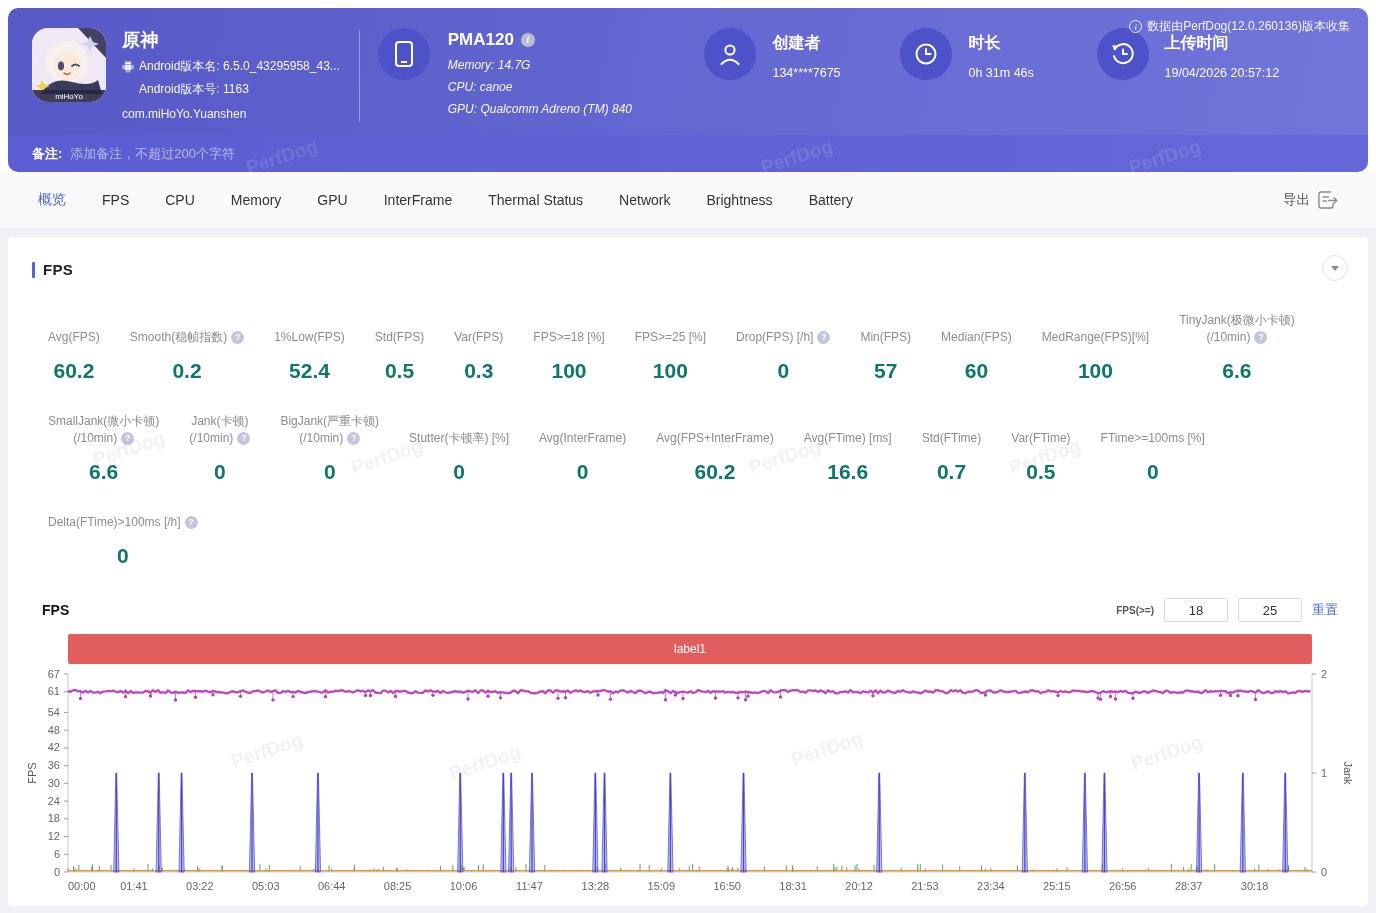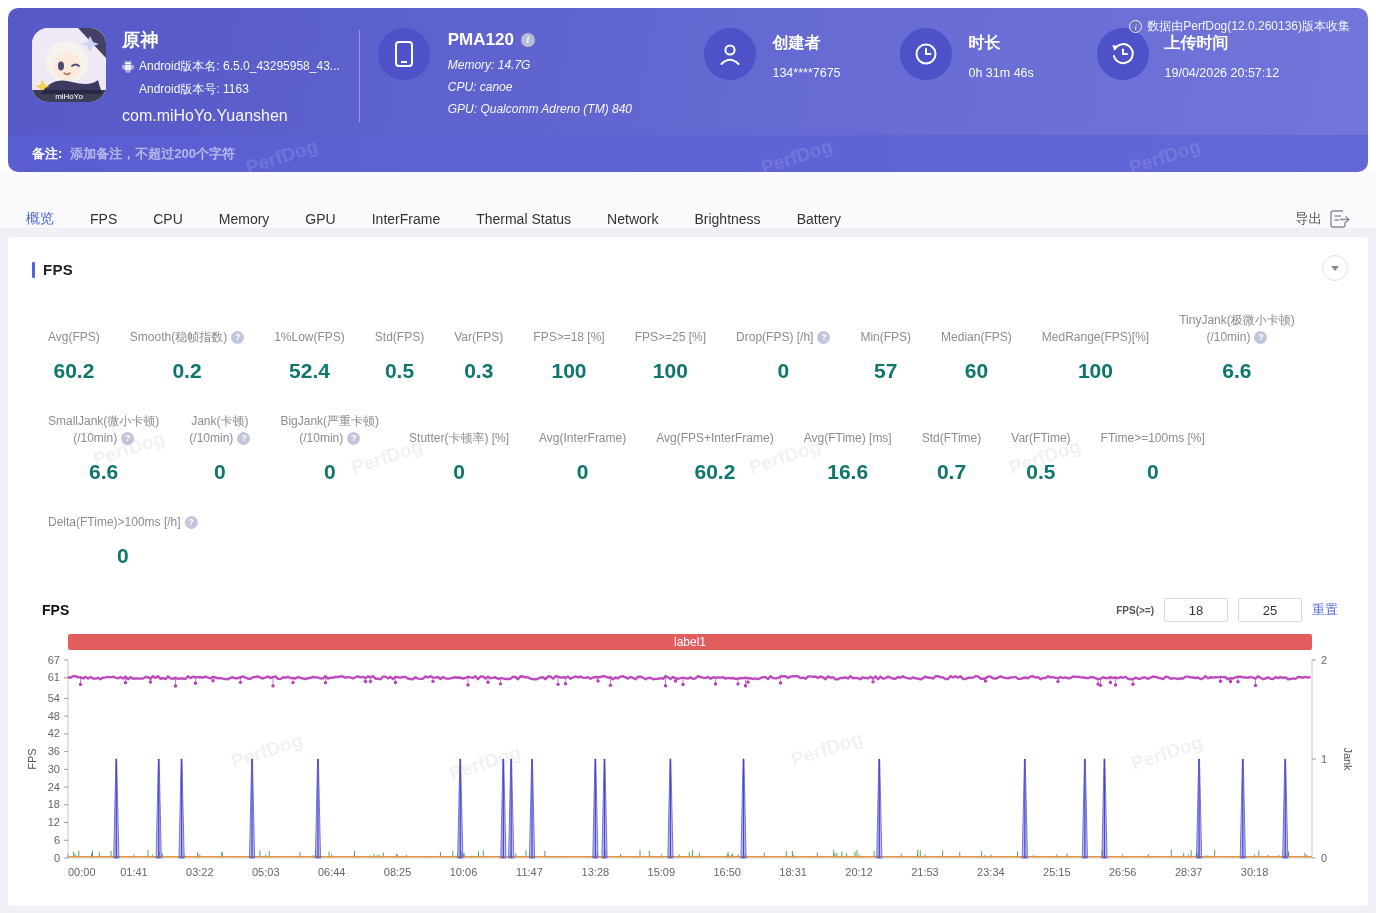--- a/index.html
+++ b/index.html
@@ -10,21 +10,21 @@
   .header-card { position:relative; margin:8px 8px 0 8px; border-radius:10px; overflow:hidden; }
   .header-top { position:relative; display:flex; align-items:flex-start;
     background:linear-gradient(100deg,#5659c6 0%,#6266d0 45%,#7276da 100%);
     padding:20px 24px 16px 24px; height:127px; }
   .app-block { display:flex; width:330px; }
   .app-icon { width:74px; height:74px; border-radius:16px; overflow:hidden; flex:none; background:#efe9f6; }
   .app-texts { margin-left:16px; color:#fff; }
   .app-name { font-size:18px; font-weight:bold; letter-spacing:.5px; }
   .app-line { font-size:12px; margin-top:6px; opacity:.95; display:flex; align-items:center; gap:5px; }
   .app-ver2 { margin-left:17px; }
-  .app-pkg { font-size:16px; margin-top:9px; opacity:.95; }
+  .app-pkg { font-size:12px; margin-top:9px; opacity:.95; }
   .vdivider { width:1px; height:92px; background:rgba(255,255,255,.35); margin:2px 18px 0 0; flex:none; }
   .circle-ic { width:52px; height:52px; border-radius:50%; background:#4d52c8; flex:none;
     display:flex; align-items:center; justify-content:center; }
   .device-block { display:flex; width:330px; }
   .device-texts { margin-left:18px; color:#fff; }
   .device-name { font-size:17px; font-weight:bold; display:flex; align-items:center; gap:7px; margin-top:2px; }
   .device-line { font-size:12px; margin-top:8px; opacity:.95;font-style:italic; }
   .meta-block { display:flex; width:198px; }
   .meta-block.wide { width:250px; }
   .meta-texts { margin-left:16px; color:#fff; }
@@ -36,24 +36,24 @@
     font-size:9px; font-style:italic; font-family:"Liberation Serif",serif;
     display:inline-flex; align-items:center; justify-content:center; }
   .ginfo { width:14px; height:14px; border-radius:50%; background:#b9bdd4; color:#fff; font-size:9.5px;
     font-style:italic; font-family:"Liberation Serif",serif;
     display:inline-flex; align-items:center; justify-content:center; }
   .help { width:13px; height:13px; border-radius:50%; background:#c1c6dc; color:#fff; font-size:9px;
     font-weight:bold; display:inline-flex; align-items:center; justify-content:center; cursor:pointer; }
   .notes-bar { position:relative; background:linear-gradient(90deg,#5a5ed2,#6367d8);
     padding:0 24px; height:37px; display:flex; align-items:center; font-size:13px; }
   .notes-label { color:#fff; font-weight:bold; }
-  .notes-ph { color:rgba(255,255,255,.55); margin-left:8px;font-weight:bold; }
+  .notes-ph { color:rgba(255,255,255,.55); margin-left:8px; }
 
   
-  .tabbar { display:flex; align-items:flex-end; background:#fafafd; height:57px; padding:0 26px;
+  .tabbar { display:flex; align-items:center; background:#fafafd; height:57px; padding:0 38px;
     border-bottom:1px solid #ededf3; }
   .tab { font-size:14px; color:#333; margin-right:36px; cursor:pointer; white-space:nowrap; }
   .tab.active { color:#4f66d8; }
   .export-group { margin-left:auto; display:flex; align-items:center; gap:8px; cursor:pointer; }
   .export-label { font-size:13.5px; color:#555; }
 
   
   .main { background:#f0f1f6; padding:8px; height:685px; }
   .panel { position:relative; background:#fff; border-radius:4px; height:100%; padding:16px 16px 0 16px; overflow:hidden; }
   .section-header { display:flex; align-items:center; margin:8px 0 0 8px; }
@@ -74,21 +74,21 @@
 
   
   .chart-head { display:flex; align-items:center; margin:6px 14px 0 18px; }
   .chart-title { font-size:14px; font-weight:bold; color:#111; }
   .fps-filter { margin-left:auto; display:flex; align-items:center; gap:10px; }
   .fps-filter-label { font-size:10px; color:#555;font-weight:bold; }
   .fps-input { width:64px; height:24px; border:1px solid #d9d9e0; border-radius:2px; text-align:center;
     font-size:13px; color:#333; outline:none; font-family:inherit; }
   .reset-link { font-size:13px; color:#4f66d8; cursor:pointer; text-decoration:none; }
 
-  .label-bar { margin:12px 0 0 44px; width:1244px; height:16px; background:#e25d5d; border-radius:2px;
+  .label-bar { margin:12px 0 0 44px; width:1244px; height:30px; background:#e25d5d; border-radius:2px;
     color:#fff; font-size:12px; display:flex; align-items:center; justify-content:center; }
 
   .chart-wrap { margin-top:2px; }
   .ticklabel { font-size:11px; fill:#666; }
   .axtitle { font-size:11px; fill:#555; }
 
   
   .wm { position:absolute; font-size:19px; font-weight:bold; transform:rotate(-18deg);
     pointer-events:none; white-space:nowrap; }
   .wm.light { color:rgba(255,255,255,.12); }

